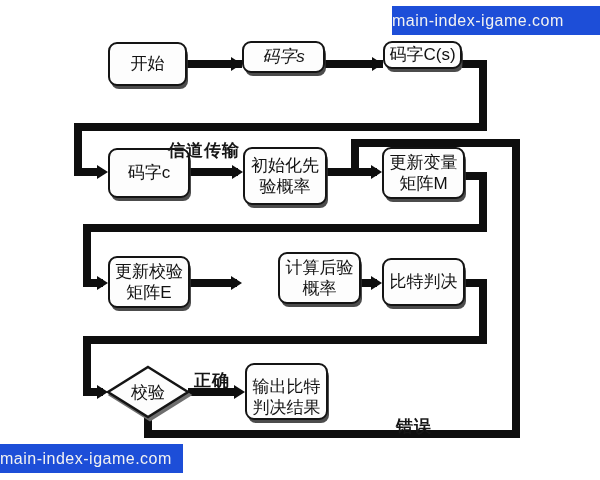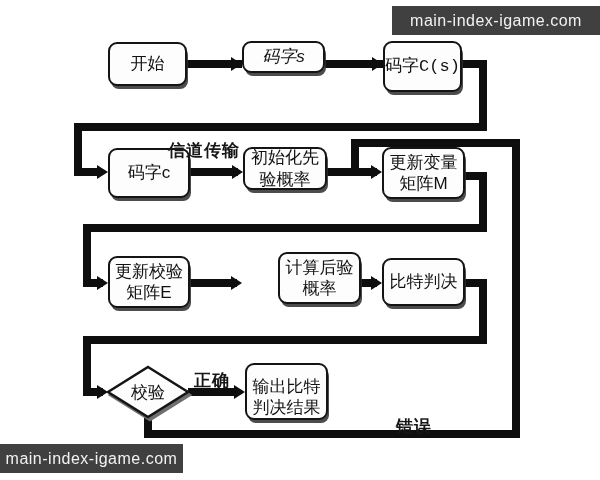--- a/index.html
+++ b/index.html
@@ -7,22 +7,22 @@
          font-family:"Liberation Sans","DejaVu Sans",sans-serif;}
   .node{position:absolute;background:#fdfdfd;border:2px solid #141414;border-radius:9px;
         display:flex;align-items:center;justify-content:center;text-align:center;
         font-size:17px;color:#111;line-height:1.25;white-space:pre-line;
         box-shadow:2px 4px 0 -1px rgba(45,45,45,.85);box-sizing:border-box;}
   .line{position:absolute;background:#0e0e0e;}
   .ah{position:absolute;width:0;height:0;border-top:7px solid transparent;
       border-bottom:7px solid transparent;border-left:11px solid #0e0e0e;}
   .edge-label{position:absolute;font-size:17px;font-weight:bold;color:#161616;
               letter-spacing:1px;white-space:nowrap;}
-  .watermark{position:absolute;background:#404040;color:#f2f2f2;font-size:16px;
-             display:flex;align-items:center;justify-content:center;letter-spacing:.5px;}
+  .watermark{position:absolute;background:#1d4ed8;color:#f2f2f2;font-size:16px;
+             display:flex;align-items:center;letter-spacing:.5px;}
   #diamond-wrap{position:absolute;left:105px;top:364px;width:86px;height:56px;
                 filter:drop-shadow(2px 3px 0 #6e6e6e);}
   #diamond-label{position:absolute;left:108px;top:381px;width:80px;text-align:center;
                  font-size:17px;color:#111;}
 </style>
 </head>
 <body>
 
 <div id="stage">
 
@@ -67,24 +67,24 @@
   <div class="ah" style="left:232px;top:165px;"></div>
   <div class="ah" style="left:371px;top:165px;"></div>
   <div class="ah" style="left:97px;top:276px;"></div>
   <div class="ah" style="left:231px;top:276px;"></div>
   <div class="ah" style="left:371px;top:276px;"></div>
   <div class="ah" style="left:97px;top:385px;"></div>
   <div class="ah" style="left:234px;top:385px;"></div>
 
   <div class="node" style="left:108px;top:42px;width:79px;height:44px;"><span>开始</span></div>
   <div class="node" style="left:242px;top:41px;width:83px;height:32px;font-style:italic;"><span>码字s</span></div>
-  <div class="node" style="left:383px;top:41px;width:79px;height:51px;font-family:Liberation Mono, monospace;"><span>码字C(s)</span></div>
+  <div class="node" style="left:383px;top:41px;width:79px;height:28px;"><span>码字C(s)</span></div>
 
   <div class="node" style="left:108px;top:148px;width:82px;height:50px;"><span>码字c</span></div>
-  <div class="node" style="left:243px;top:147px;width:84px;height:43px;"><span>初始化先
+  <div class="node" style="left:243px;top:147px;width:84px;height:58px;"><span>初始化先
 验概率</span></div>
   <div class="node" style="left:382px;top:147px;width:83px;height:52px;"><span>更新变量
 矩阵M</span></div>
 
   <div class="node" style="left:108px;top:256px;width:82px;height:52px;text-align:center;"><span>更新校验
 矩阵E</span></div>
   <div class="node" style="left:242px;top:252px;width:83px;height:52px;margin-left:36px;"><span>计算后验
 概率</span></div>
   <div class="node" style="left:382px;top:258px;width:83px;height:48px;"><span>比特判决</span></div>
 

